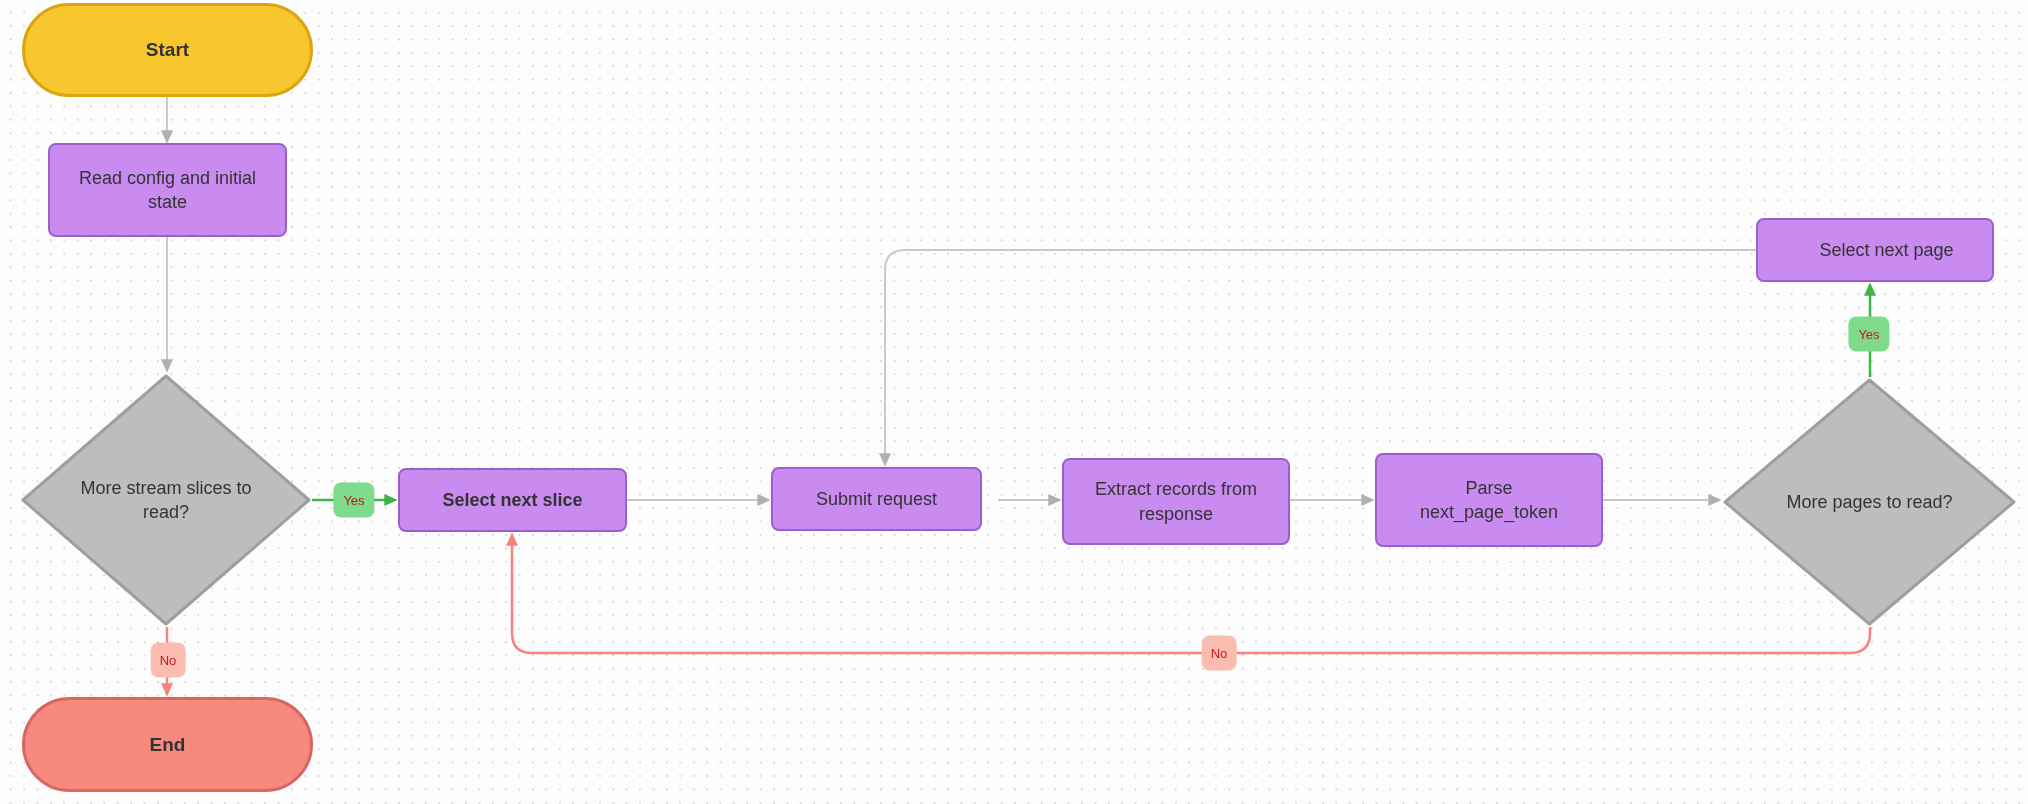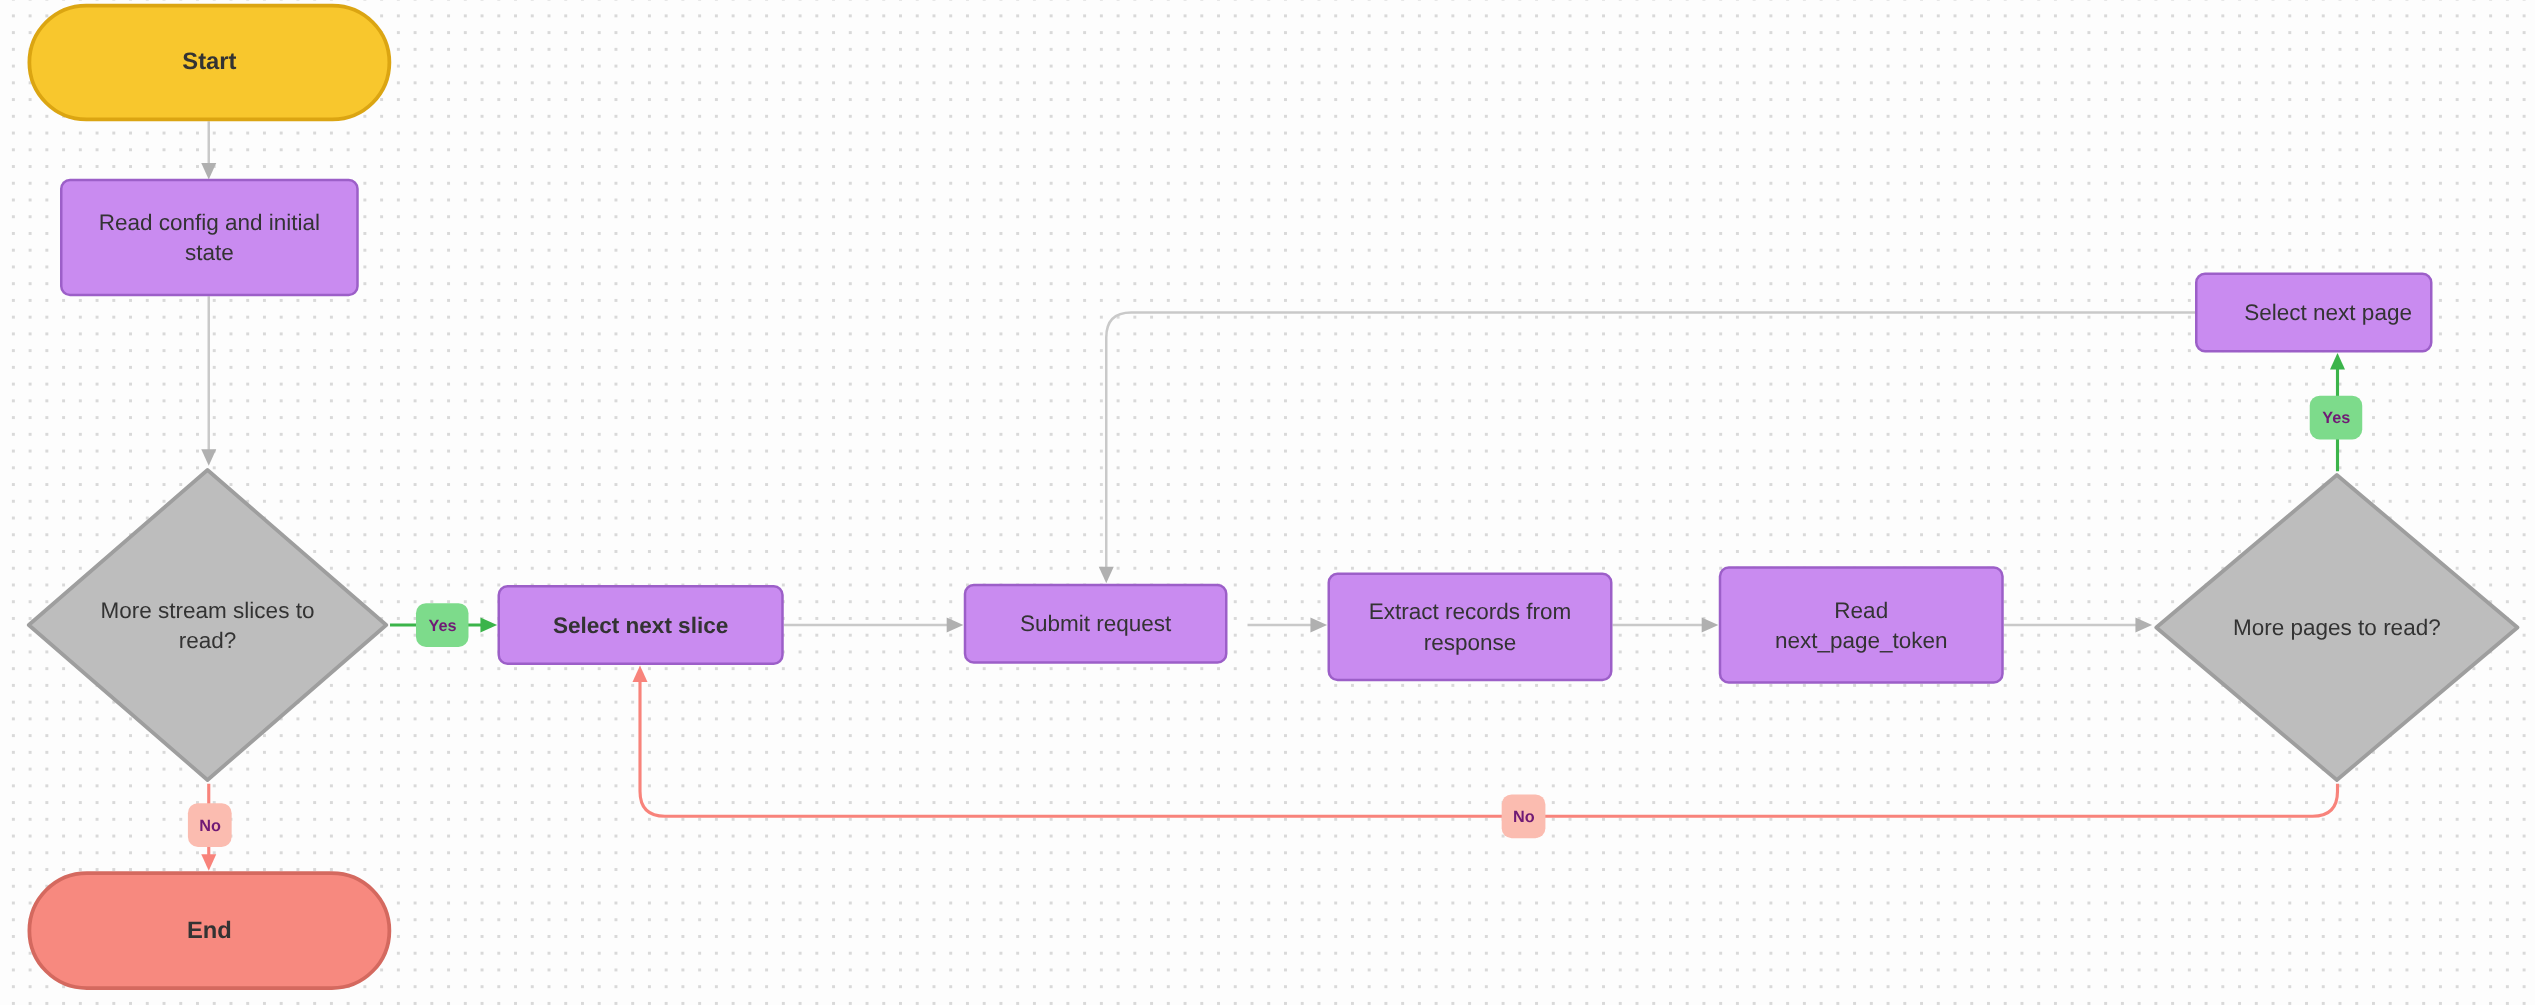--- a/index.html
+++ b/index.html
@@ -58,22 +58,22 @@
     justify-content: center;
     text-align: center;
     font-size: 18px;
     line-height: 1.35;
   }
   .diamond-label span { display: inline-block; max-width: 185px; }
   .edge-label {
     position: absolute;
     transform: translate(-50%, -50%);
     font-size: 13px;
-    font-weight: 700;
-    color: #701a75;
+    font-weight: 400;
+    color: #b91c1c;
     border-radius: 8px;
     display: flex;
     align-items: center;
     justify-content: center;
     line-height: 1;
   }
   .edge-label.yes { background: #7ddb8b; padding: 11px 10px; }
   .edge-label.no  { background: #fbbcb0; padding: 11px 9px;  }
 </style>
 </head>
@@ -130,34 +130,34 @@
 
   <div class="node process" style="left:771px; top:467px; width:211px; height:64px;">
     <span>Submit request</span>
   </div>
 
   <div class="node process" style="left:1062px; top:458px; width:228px; height:87px;">
     <span>Extract records from response</span>
   </div>
 
   <div class="node process" style="left:1375px; top:453px; width:228px; height:94px;">
-    <span>Read
+    <span>Parse
 next_page_token</span>
   </div>
 
   <div class="diamond-wrap" style="left:1722px; top:377px; width:295px; height:250px;">
     <svg width="295" height="250" viewBox="0 0 295 250">
       <polygon points="147.5,3 292,125 147.5,247 3,125" fill="#bdbdbd" stroke="#9e9e9e" stroke-width="3" stroke-linejoin="round"></polygon>
     </svg>
     <div class="diamond-label">
       <span>More pages to read?</span>
     </div>
   </div>
 
-  <div class="node process" style="left:1756px; top:218px; width:190px; height:64px;padding-left:33px;">
+  <div class="node process" style="left:1756px; top:218px; width:238px; height:64px;padding-left:33px;">
     <span>Select next page</span>
   </div>
 
   <div class="node capsule end" style="left:22px; top:697px; width:291px; height:95px;text-align:right;">
     <span>End</span>
   </div>
 
   <div class="edge-label yes" style="left:354px; top:500px;">Yes</div>
 
   <div class="edge-label no" style="left:168px; top:660px;">No</div>

